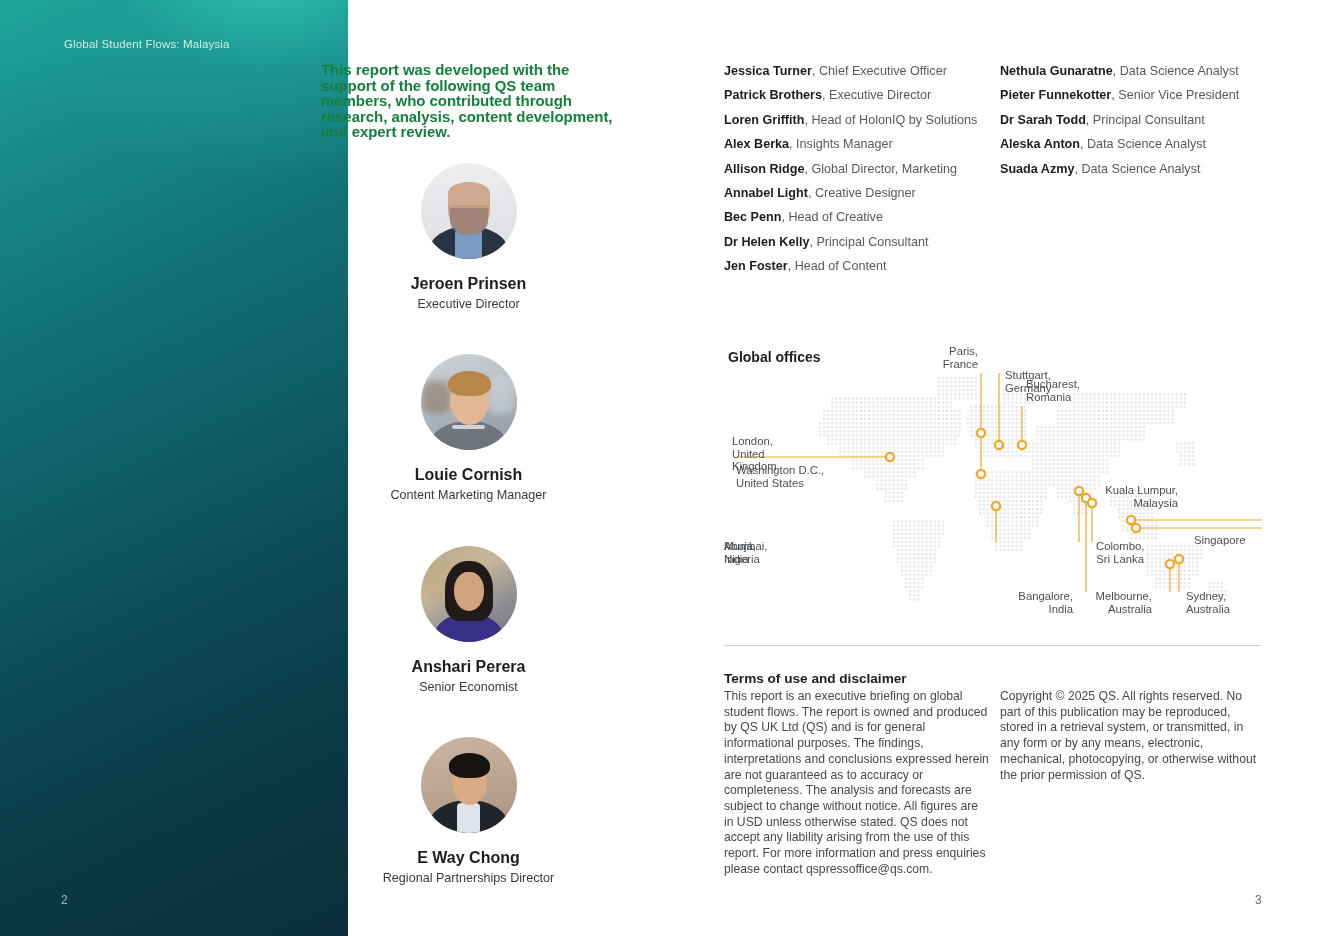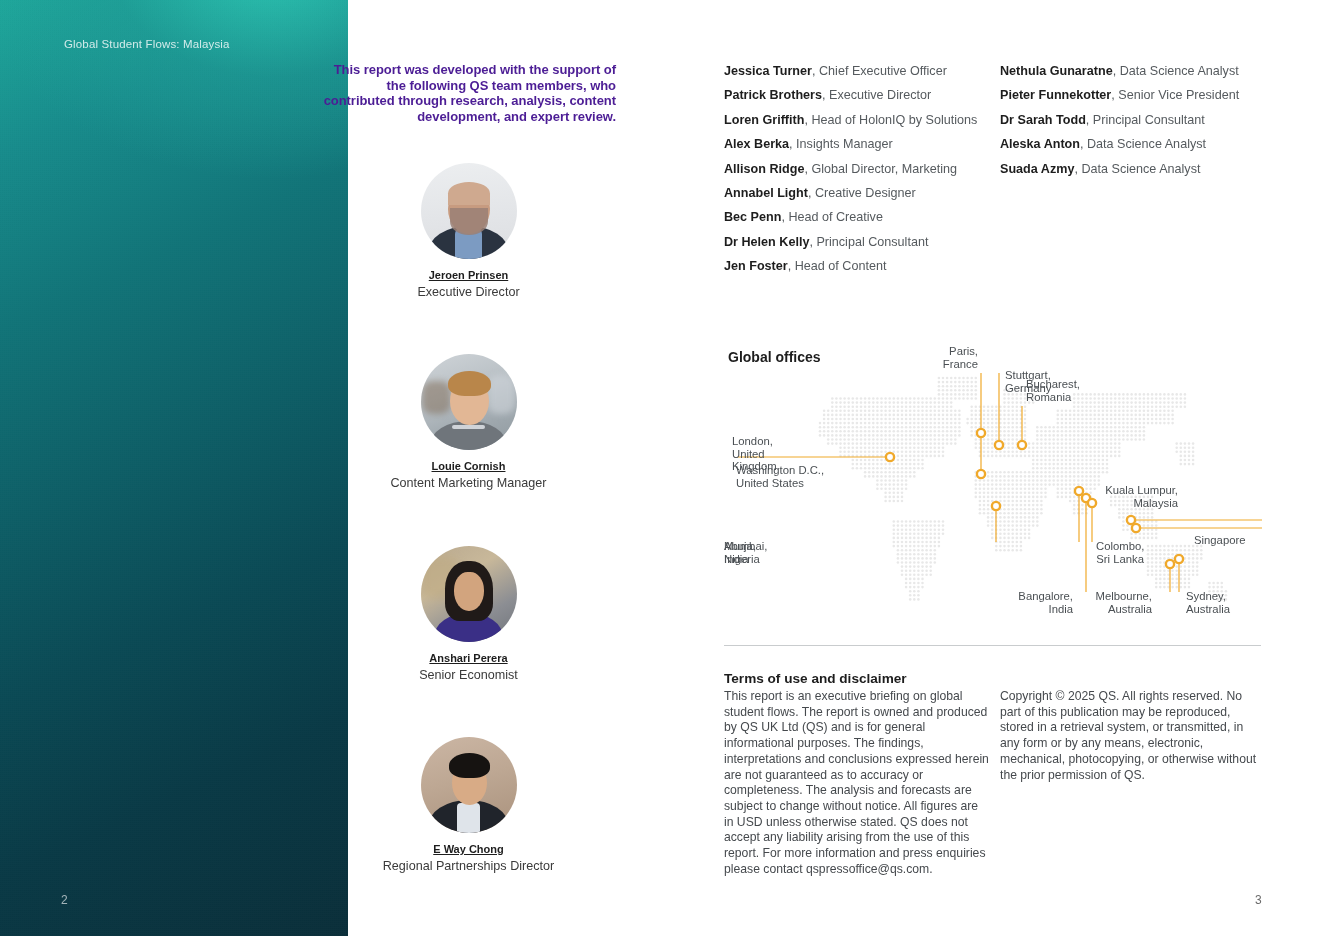--- a/index.html
+++ b/index.html
@@ -45,32 +45,31 @@
     position: absolute; left: 1255px; top: 893px;
     font-size: 12px; color: #6a6a6a;
   }
 
   
   .col-people {
     position: absolute; left: 321px; top: 62px;
     width: 295px;
   }
   .intro-para {
-    font-size: 13px; line-height: 15.6px;
-    font-weight: 700; color: #4c1d95;
+    font-size: 15px; line-height: 15.6px;
+    font-weight: 700; color: #15803d;
     letter-spacing: -0.05px;
-    text-align: right;
   }
   .person { width: 295px; text-align: center; }
   .person-photo {
     width: 96px; height: 96px; border-radius: 50%;
     margin: 0 auto; overflow: hidden; position: relative;
   }
   .person-name {
-    margin-top: 10px; font-size: 11px; font-weight: 700; color: #1d1d1d; text-decoration: underline;
+    margin-top: 16px; font-size: 16px; font-weight: 700; color: #1d1d1d;
   }
   .person-role {
     margin-top: 4px; font-size: 12.6px; font-weight: 400; color: #3a3a3a;
   }
   .p1 { position: absolute; left: 0; top: 101px; }
   .p2 { position: absolute; left: 0; top: 292px; }
   .p3 { position: absolute; left: 0; top: 484px; }
   .p4 { position: absolute; left: 0; top: 675px; }
 
   

